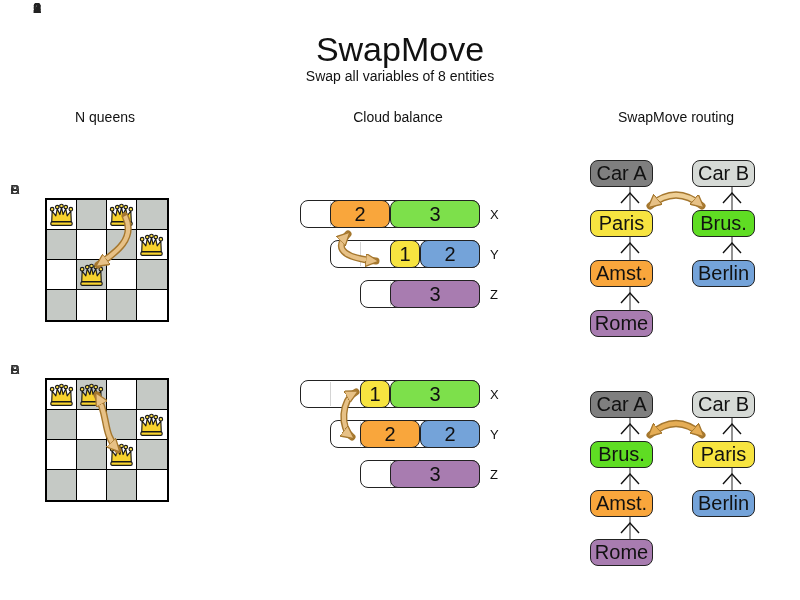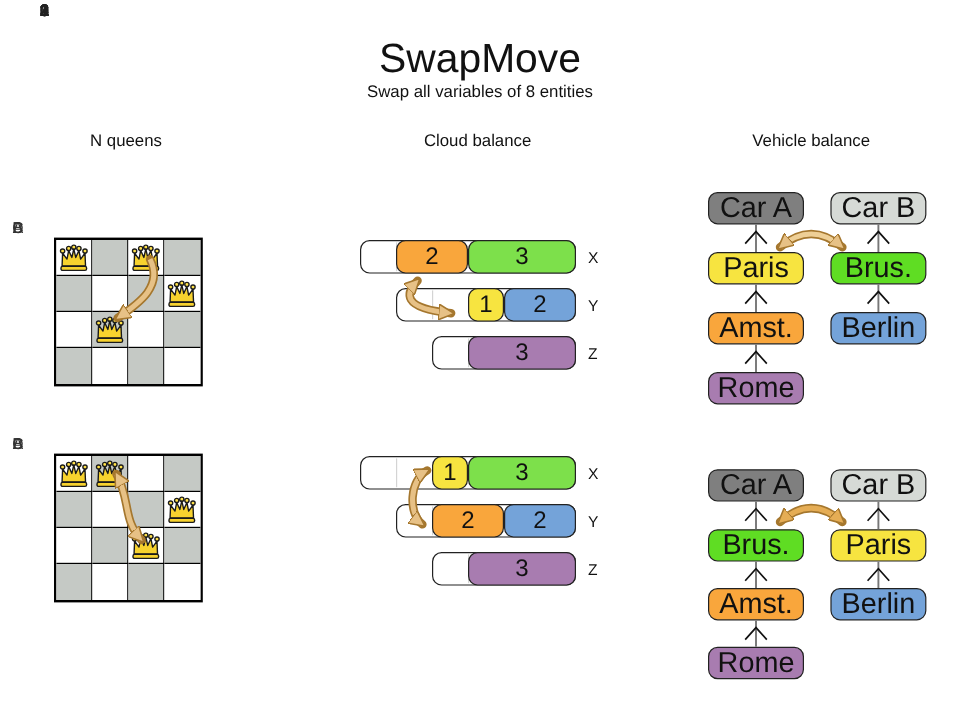--- a/index.html
+++ b/index.html
@@ -20,36 +20,36 @@
   .cell svg{position:absolute;left:1px;top:3px;}
   .col-label{position:absolute;width:30px;text-align:center;font-size:13px;color:#333;}
   .row-label{position:absolute;width:20px;text-align:right;font-size:14px;font-weight:bold;color:#222;}
   .cloud-row{position:absolute;height:28px;background:#fff;border:1.5px solid #222;
              border-radius:8px;box-sizing:border-box;}
   .cloud-guide{position:absolute;width:1px;background:#d4d4d4;}
   .cloud-block{position:absolute;height:28px;border:1.5px solid #222;border-radius:8px;
                box-sizing:border-box;display:flex;align-items:center;justify-content:center;
                font-size:20px;color:#111;}
   .cloud-label{position:absolute;font-size:13px;color:#111;}
-  .vrp-node{position:absolute;width:80px;height:27px;border:1.5px solid #222;border-radius:8px;
+  .vrp-node{position:absolute;width:63px;height:27px;border:1.5px solid #222;border-radius:8px;
             box-sizing:border-box;display:flex;align-items:center;justify-content:center;
-            font-size:24px;color:#111;}
+            font-size:20px;color:#111;}
   #overlay{position:absolute;left:0;top:0;pointer-events:none;}
 </style>
 </head>
 <body>
 
 <div id="stage">
   <div id="title" class="abs">SwapMove</div>
   <div id="subtitle" class="abs">Swap all variables of 8 entities</div>
 
   <div id="hdr-nqueens" class="abs section-header">N queens</div>
   <div id="hdr-cloud" class="abs section-header">Cloud balance</div>
   <div id="hdr-vrp" class="abs section-header">
-    <div>Vehicle balance</div>
+    <div>SwapMove routing</div>
   </div>
 
   <div id="generated">
       <div class="col-label" style="top: 182px;">A</div>
       <div class="col-label" style="top: 182px;">B</div>
       <div class="col-label" style="top: 182px;">C</div>
       <div class="col-label" style="top: 182px;">D</div>
       <div class="row-label" style="left: 21px;">0</div>
       <div class="row-label" style="left: 21px;">1</div>
       <div class="row-label" style="left: 21px;">2</div>

